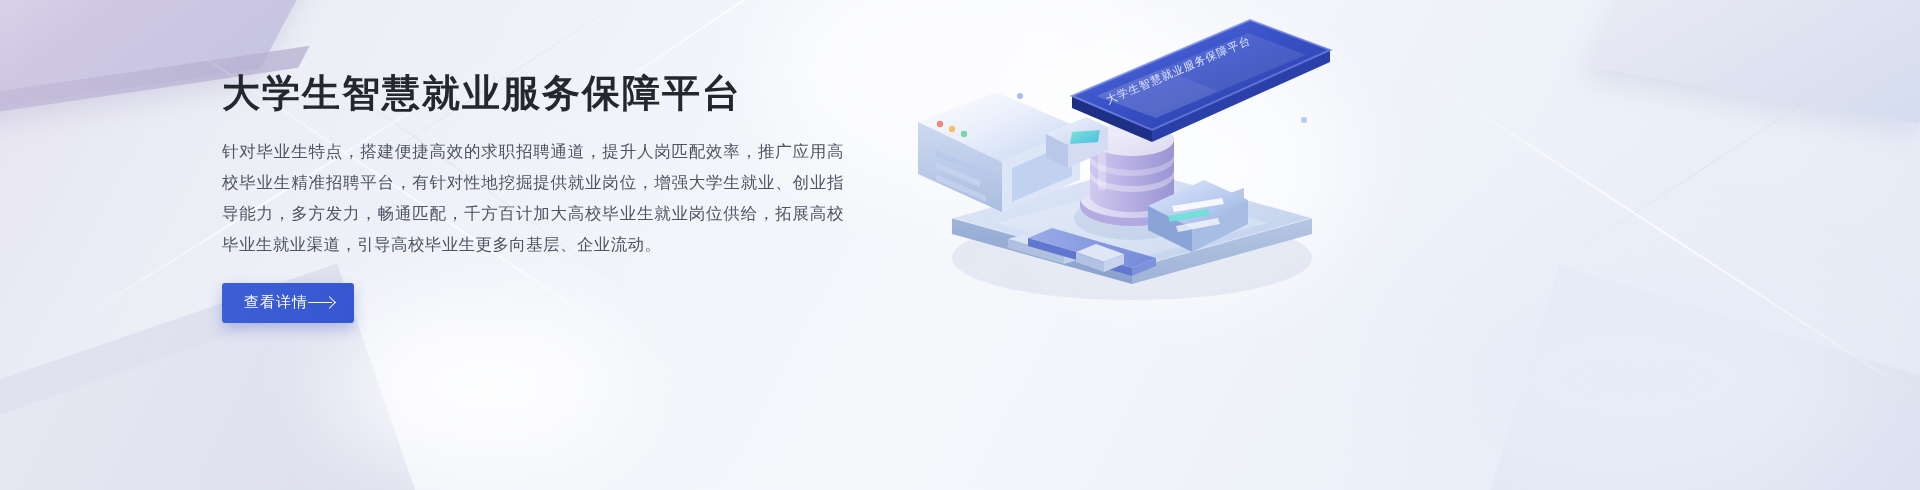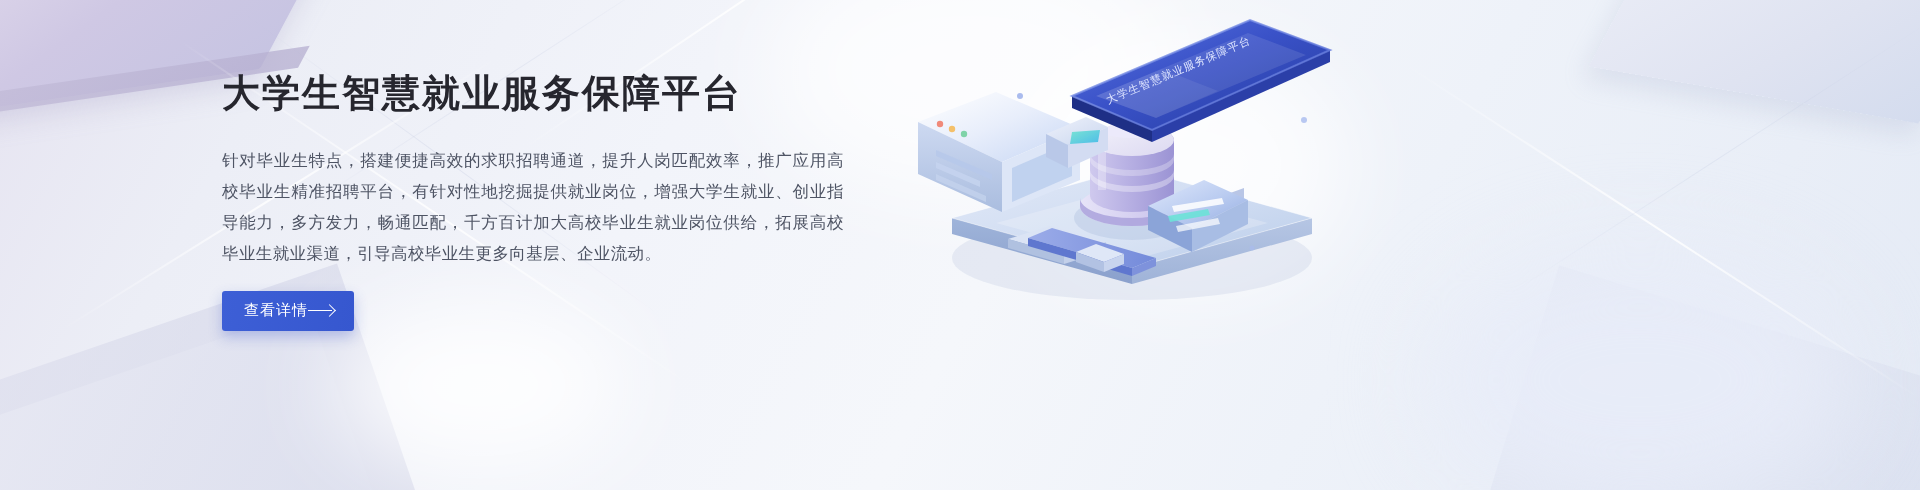--- a/index.html
+++ b/index.html
@@ -67,23 +67,24 @@
   
   .glow{ position:absolute; border-radius:50%; filter:blur(46px); pointer-events:none; }
 
   
   #content{ position:absolute; left:222px; top:72px; width:640px; z-index:20; }
   #title{
     font-size:38px; font-weight:700; color:#26262e; letter-spacing:2px;
     line-height:1.12; white-space:nowrap;
   }
   #desc{
-    margin-top:30px; width:622px;
+    margin-top:22px; width:622px;
     font-size:16.5px; color:#4e5464; line-height:31px; letter-spacing:.4px;
     text-align:justify;
+    font-family:Liberation Mono, monospace;
   }
   #cta{
     margin-top:22px; display:inline-flex; align-items:center; gap:0;
     height:40px; padding:0 20px 0 22px;
     background:linear-gradient(100deg,#3d5fd6,#3657cf);
     color:#fff; font-size:15px; letter-spacing:1px;
     border:none; border-radius:3px; cursor:pointer;
     box-shadow:0 6px 14px rgba(56,84,200,.30);
   }
   #cta .arw{ display:inline-block; width:26px; height:12px; position:relative; }

